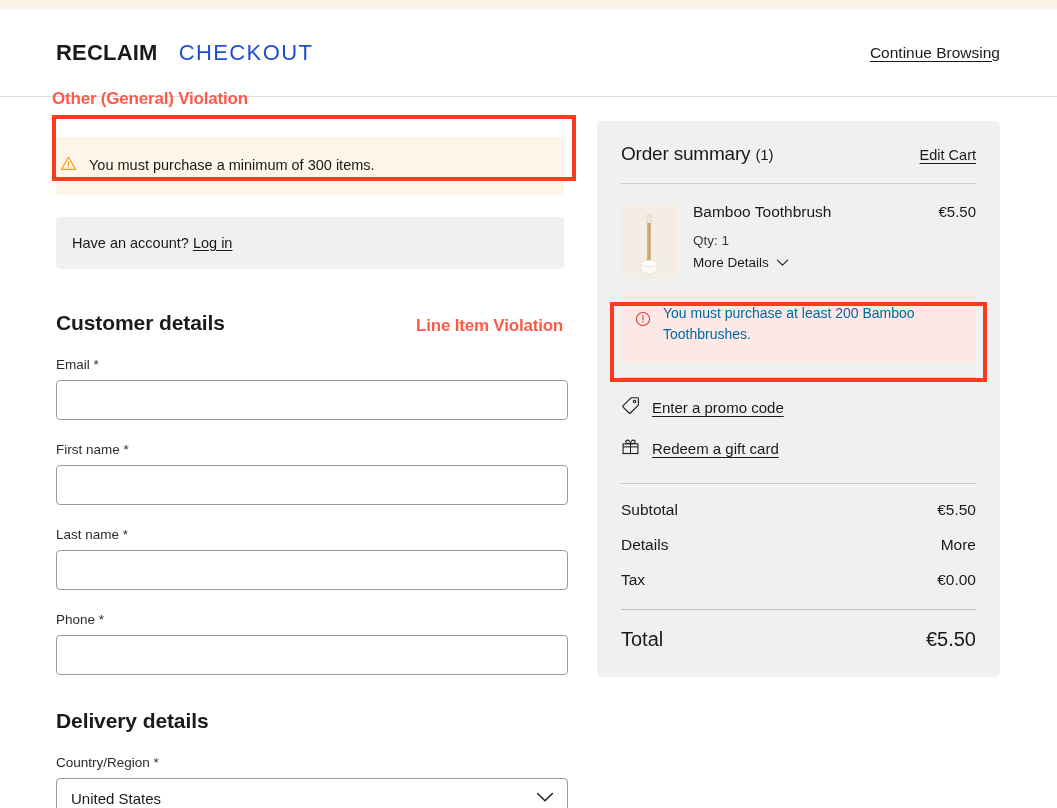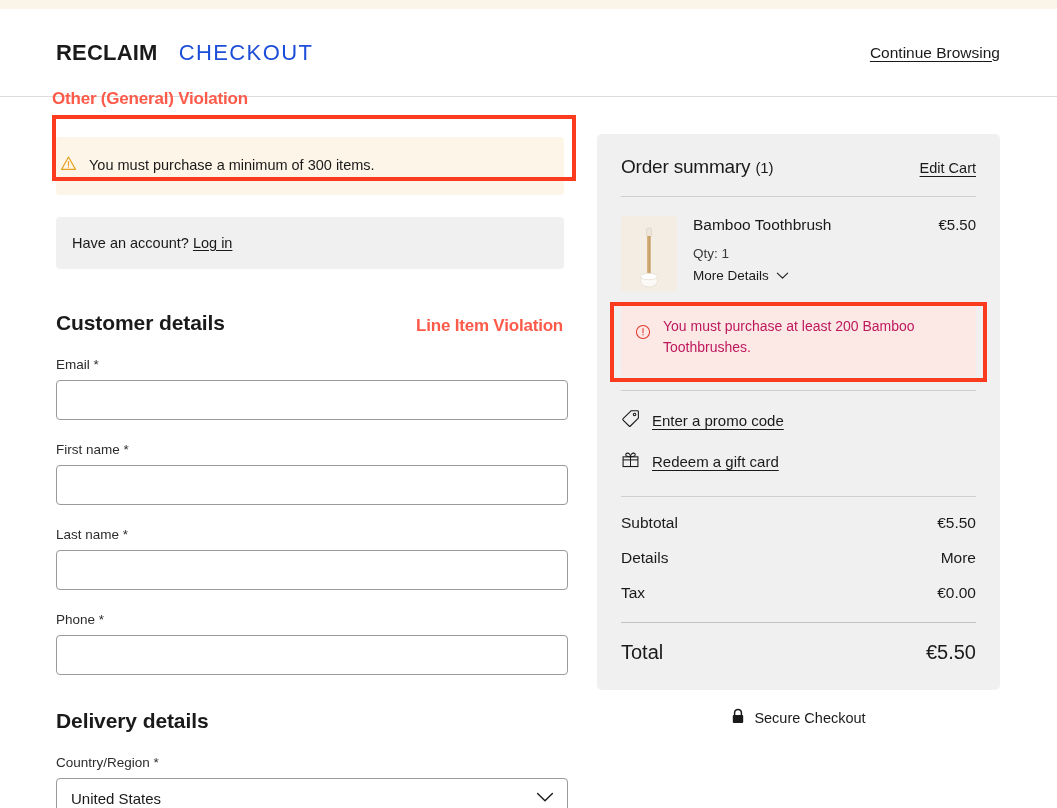--- a/index.html
+++ b/index.html
@@ -187,21 +187,21 @@
     margin: 34px 0 0 0;
     letter-spacing: -0.1px;
   }
 
   
   .summary-card {
     background: #F0F0F0;
     border-radius: 5px;
     padding: 22px 24px 26px 24px;
     width: 403px;
-    margin-top: 13px;
+    margin-top: 0;
   }
   .summary-head {
     display: flex;
     align-items: baseline;
     justify-content: space-between;
   }
   .summary-head .title {
     font-size: 19px;
     font-weight: 400;
     letter-spacing: -0.2px;
@@ -258,21 +258,21 @@
     padding: 12px 14px;
     display: flex;
     gap: 12px;
     align-items: flex-start;
     margin-top: 12px;
     height: 72px;
   }
   .err-banner .msg {
     font-size: 14px;
     line-height: 1.5;
-    color: #be185d;
+    color: #0369a1;
     max-width: 270px;
   }
   .icon-err-circle { flex: 0 0 auto; margin-top: 8px; }
 
   .promo-rule { height:1px; background:#cfcfcf; margin: 14px 0 0 0; }
   .promo-row {
     display: flex;
     align-items: center;
     gap: 12px;
     margin-top: 18px;
@@ -479,29 +479,20 @@
       </div>
 
       <div class="grand-rule"></div>
 
       <div class="grand-row">
         <span class="lbl">Total</span>
         <span class="val">€5.50</span>
       </div>
     </div>
 
-    <div class="secure">
-      <span>
-        <svg width="14" height="16" viewBox="0 0 14 16">
-          <path d="M3.6 7 V4.8 a3.4 3.4 0 0 1 6.8 0 V7" stroke="#1a1a1a" stroke-width="1.5" fill="none"></path>
-          <rect x="1.8" y="7" width="10.4" height="8" rx="1" fill="#1a1a1a"></rect>
-        </svg>
-      </span>
-      <span>Secure Checkout</span>
-    </div>
   </div>
 </div>
 
 <div class="annot-label" id="annot-general-label">Other (General) Violation</div>
 <div class="annot-box" id="annot-box-general"></div>
 
 <div class="annot-label" id="annot-lineitem-label">Line Item Violation</div>
 <div class="annot-box" id="annot-box-lineitem"></div>
 
 </body></html>

